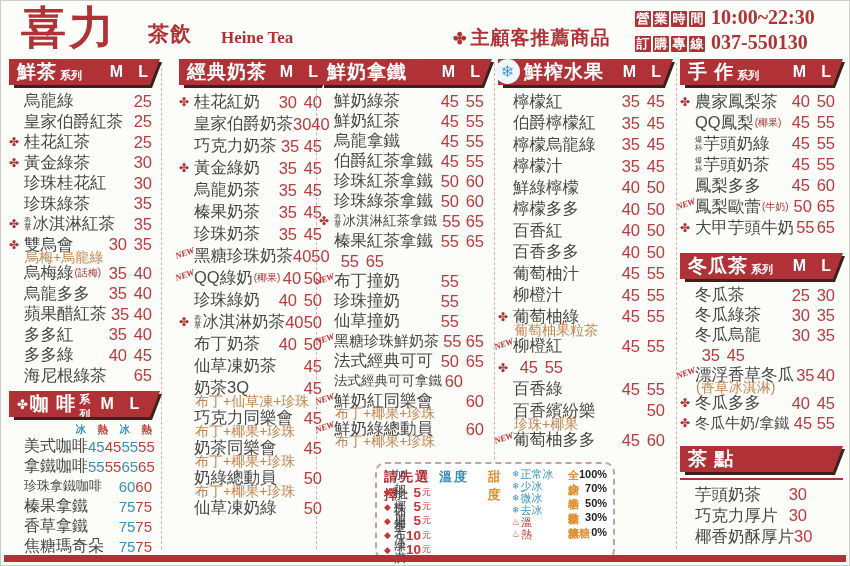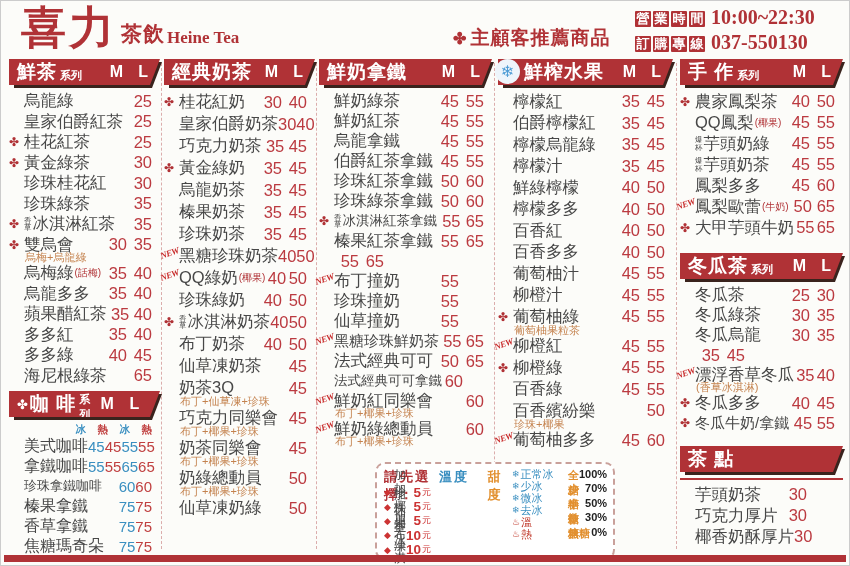--- a/index.html
+++ b/index.html
@@ -5,21 +5,21 @@
   html,body{margin:0;padding:0;background:#e9e9e9;}
   .page{position:relative;width:850px;height:566px;background:#fcfcf9;overflow:hidden;
         border:1px solid #cccccc;box-sizing:border-box;
         font-family:"Liberation Sans",sans-serif;}
   :root{
     --red:#b03236; --price:#bb3a40; --dark:#3a231d; --ink:#474747;
     --ice:#3a8fc0; --hot:#c04040; --orange:#e2902f; --brown:#c4824e;
   }
   
   .hdr{position:absolute;left:0;top:0;width:100%;height:57px;}
-  .brand{position:absolute;left:20px;top:2px;display:flex;align-items:flex-end;color:var(--red);}
+  .brand{position:absolute;left:20px;top:2px;display:flex;align-items:flex-end;color:var(--red);gap:27px;}
   .brand-zh{font-family:"DejaVu Serif",serif;font-weight:bold;font-size:45px;line-height:50px;letter-spacing:3px;}
   .brand-type{font-size:21px;font-weight:bold;margin:0 2px 5px 4px;letter-spacing:1px;}
   .brand-en{font-family:"Liberation Serif",serif;font-weight:bold;font-size:17px;margin-bottom:5px;}
   .promo{position:absolute;left:452px;top:24px;color:var(--red);font-size:19px;font-weight:bold;letter-spacing:1px;display:flex;align-items:center;}
   .promo-icon{font-size:16px;margin-right:3px;}
   .contact{position:absolute;right:10px;top:4px;}
   .contact-row{display:flex;align-items:center;height:25px;justify-content:flex-end;}
   .char-box{display:inline-block;width:16px;height:16px;background:var(--red);color:#fff;
             font-size:13px;line-height:16px;text-align:center;margin-right:2px;border-radius:1px;font-weight:bold;}
   .cval{font-family:"Liberation Serif",serif;font-weight:bold;color:var(--red);font-size:20px;margin-left:4px;min-width:128px;}
@@ -45,21 +45,21 @@
   .rule{height:2px;background:var(--red);margin:2px 0 4px 0;}
   
   .item{position:relative;display:flex;align-items:center;padding:0 8px 0 15px;color:var(--ink);}
   .iname{flex:1;display:flex;align-items:center;white-space:nowrap;font-size:16.5px;}
   .price{width:25px;text-align:right;color:var(--price);font-size:16.5px;}
   .clover{position:absolute;left:0;top:50%;transform:translateY(-50%);font-size:12px;color:var(--red);}
   .newb{position:absolute;left:-4px;top:3px;font:italic bold 9px "Liberation Serif",serif;color:#c92f2f;
         transform:rotate(-20deg);letter-spacing:-.5px;}
   .stack{display:inline-flex;flex-direction:column;font-size:7.5px;line-height:7.5px;margin-right:1px;color:var(--ink);}
   .inote{font-size:10px;color:var(--red);margin-left:1px;}
-  .sub{font-size:11px;line-height:10px;height:11px;margin-top:-3px;color:var(--brown);padding-left:16px;white-space:nowrap;}
+  .sub{font-size:14px;line-height:10px;height:11px;margin-top:-3px;color:var(--brown);padding-left:16px;white-space:nowrap;}
   .sec-fresh_tea .item{height:20.5px}.sec-classic .item{height:22px}.sec-latte .item{height:20px}
   .sec-fruit .item{height:21.5px}.sec-handmade .item{height:21px}.sec-winter .item{height:20px}
   .sec-snacks .item{height:21px;padding-right:36px;}
   .sec-coffee .item{height:20px}
   .sec-coffee .price{width:22px;font-size:15px;}
   .sec-coffee .iname{font-size:16px;}
   .iceheat{display:flex;justify-content:flex-end;padding-right:8px;height:13px;align-items:center;}
   .iceheat span{width:22px;text-align:right;font-size:10.5px;font-weight:bold;}
   .lab-ice{color:var(--ice);} .lab-hot{color:var(--hot);}
   .p-ice{color:var(--ice) !important;} .p-hot{color:var(--hot) !important;}
@@ -308,21 +308,21 @@
           <span class="iname">
             <span>焦糖瑪奇朵</span>
           </span>
           <span class="price p-ice"></span>
           <span class="price p-hot"></span>
           <span class="price p-ice">75</span>
           <span class="price p-hot">75</span>
         </div>
       </div>
   </div>
-  <div class="col" style="left:163px;width:151px">
+  <div class="col" style="left:178px;width:151px">
     <div class="section sec-classic" style="top:0">
         <div class="banner">
           <div class="banner-shadow"></div>
           <div class="banner-face">
             <span class="b-title">經典奶茶</span>
             <span class="b-sp"></span>
             <span class="bm">M</span>
             <span class="bl">L</span>
           </div>
         </div>
@@ -702,23 +702,20 @@
         <div class="item">
           <span class="newb">NEW</span>
           <span class="iname">
             <span>柳橙紅</span>
           </span>
           <span class="price">45</span>
           <span class="price">55</span>
         </div>
         <div class="item">
           <span class="clover">✤</span>
-          <span class="iname">
-            <span>柳橙綠</span>
-          </span>
           <span class="price">45</span>
           <span class="price">55</span>
         </div>
         <div class="item">
           <span class="iname">
             <span>百香綠</span>
           </span>
           <span class="price">45</span>
           <span class="price">55</span>
         </div>

